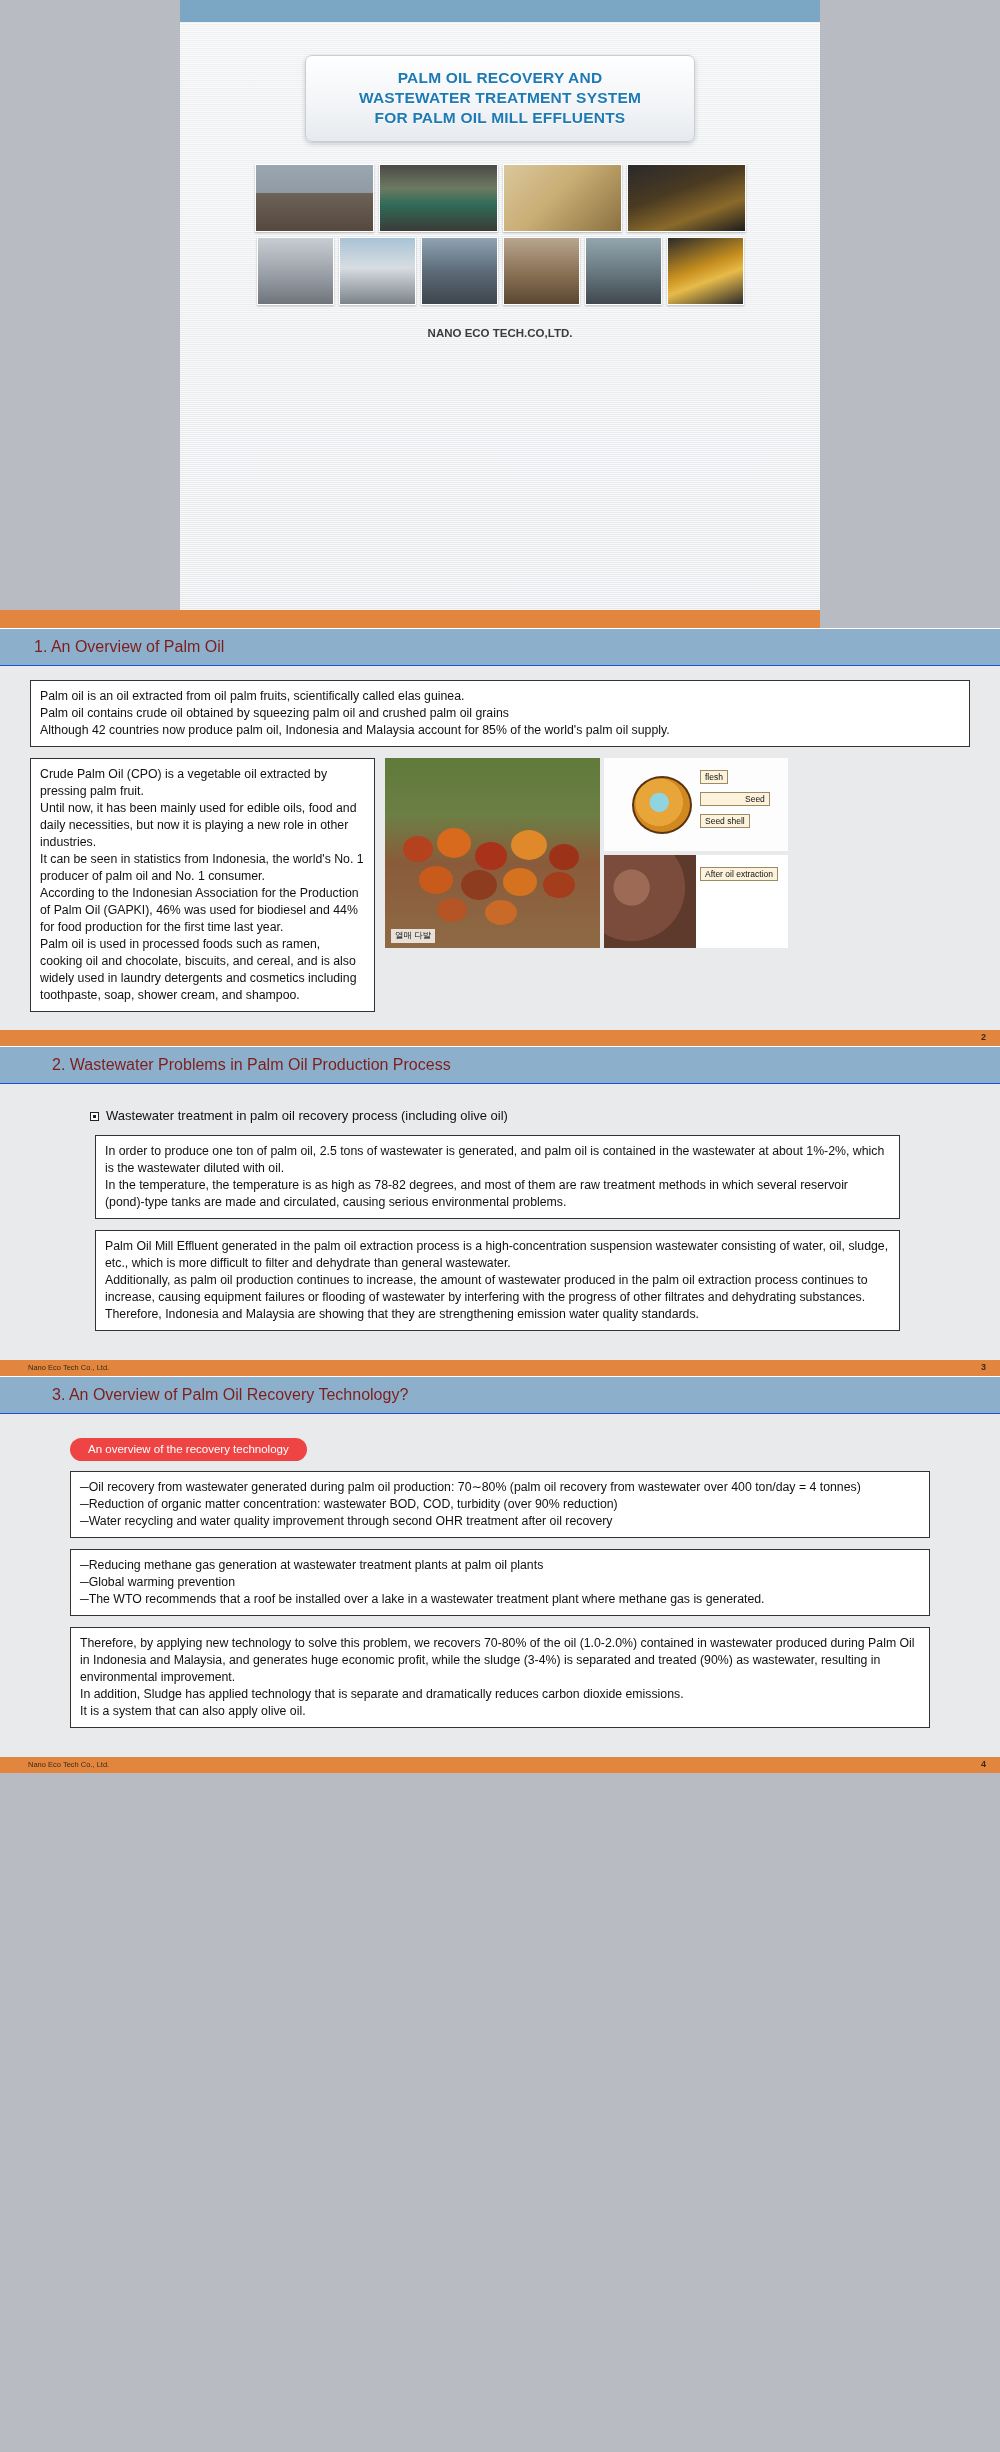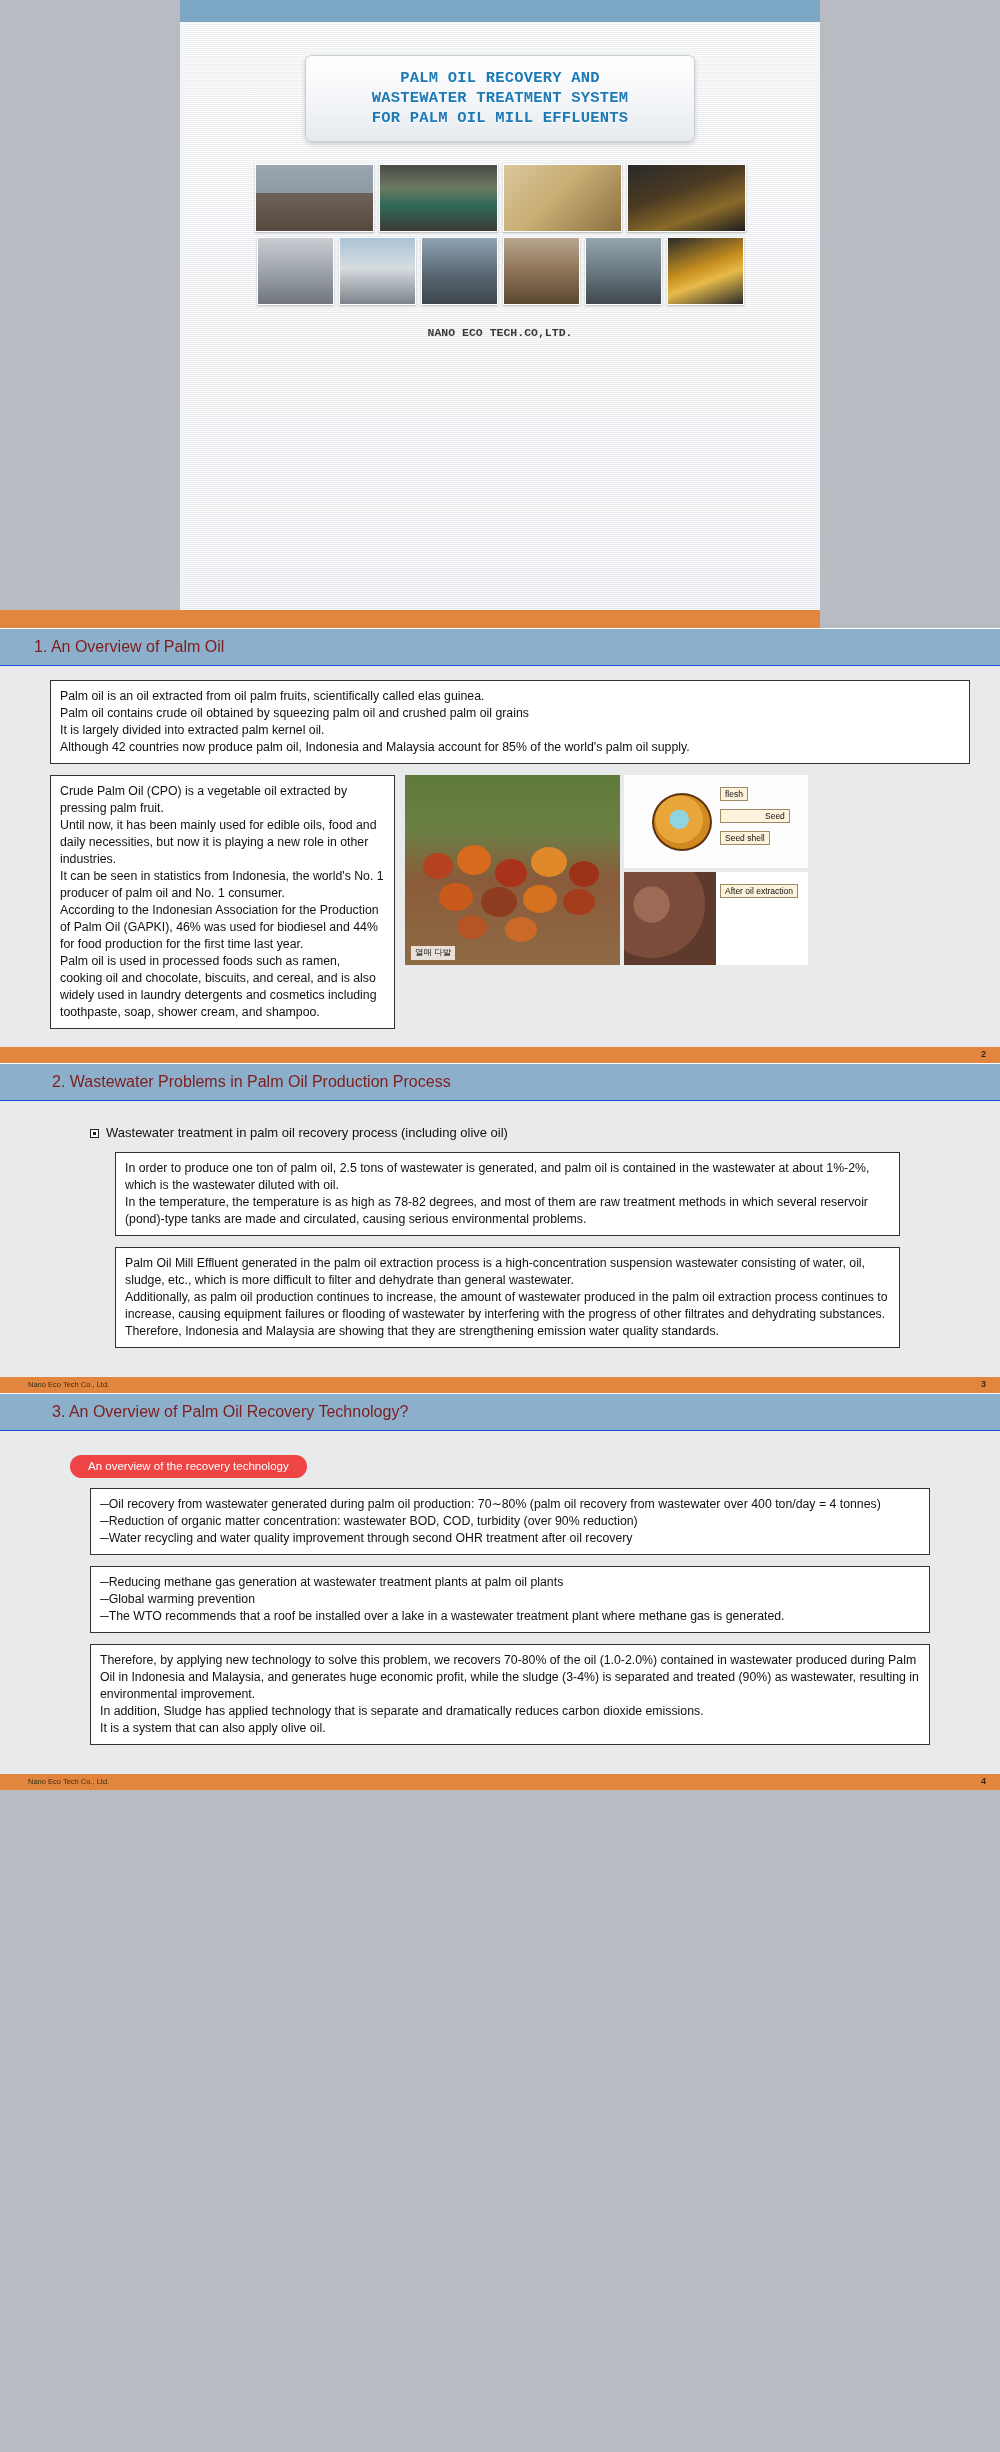--- a/index.html
+++ b/index.html
@@ -20,21 +20,20 @@
     width: 640px;
     margin: 0 auto;
     background: #ffffff;
   }
   .s1 {
     height: 610px;
     background:
       repeating-linear-gradient(0deg, rgba(255,255,255,0.6) 0px, rgba(255,255,255,0.6) 1px, rgba(0,0,0,0.015) 1px, rgba(0,0,0,0.015) 2px),
       linear-gradient(180deg, #f3f4f6 0%, #eceef1 100%);
     padding-top: 0;
-    font-family: Liberation Mono, monospace;
   }
   .s1 .topbar {
     height: 22px;
     background: #7ba7c4;
   }
   .title-plate {
     width: 390px;
     margin: 33px auto 0 auto;
     background: linear-gradient(180deg, #ffffff 0%, #f2f4f7 60%, #e6eaee 100%);
     border: 1px solid #c9ced5;
@@ -98,21 +97,20 @@
   .sect-body {
     padding: 14px 30px 18px 30px;
   }
   .box {
     border: 1px solid #333;
     background: #fff;
     padding: 7px 9px;
     font-size: 12.3px;
     line-height: 17px;
     margin-bottom: 11px;
-    margin-left: 20px;
   }
   .box p { margin: 0; }
   .twocol {
     display: flex;
     gap: 10px;
     align-items: flex-start;
   }
   .twocol .box { flex: 0 0 345px; margin-bottom: 0; }
   .figure {
     flex: 1;
@@ -245,21 +243,20 @@
     <div class="orange-band"></div>
   </div>
 
   <div class="sect">
     <div class="sect-head">1. An Overview of Palm Oil</div>
     <div class="sect-body">
 
       <div class="box">
         <p class="nb">Palm oil is an oil extracted from oil palm fruits, scientifically called elas guinea.</p>
         <p class="nb">Palm oil contains crude oil obtained by squeezing palm oil and crushed palm oil grains</p>
-        <p class="nb">It is largely divided into extracted palm kernel oil.</p>
         <p class="nb">Although 42 countries now produce palm oil, Indonesia and Malaysia account for 85% of the world's palm oil supply.</p>
       </div>
 
       <div class="twocol">
         <div class="box">
           <p class="nb">Crude Palm Oil (CPO) is a vegetable oil extracted by pressing palm fruit.</p>
           <p class="nb">Until now, it has been mainly used for edible oils, food and daily necessities, but now it is playing a new role in other industries.</p>
           <p class="nb">It can be seen in statistics from Indonesia, the world's No. 1 producer of palm oil and No. 1 consumer.</p>
           <p class="nb">According to the Indonesian Association for the Production of Palm Oil (GAPKI), 46% was used for biodiesel and 44% for food production for the first time last year.</p>
           <p class="nb">Palm oil is used in processed foods such as ramen, cooking oil and chocolate, biscuits, and cereal, and is also widely used in laundry detergents and cosmetics including toothpaste, soap, shower cream, and shampoo.</p>

